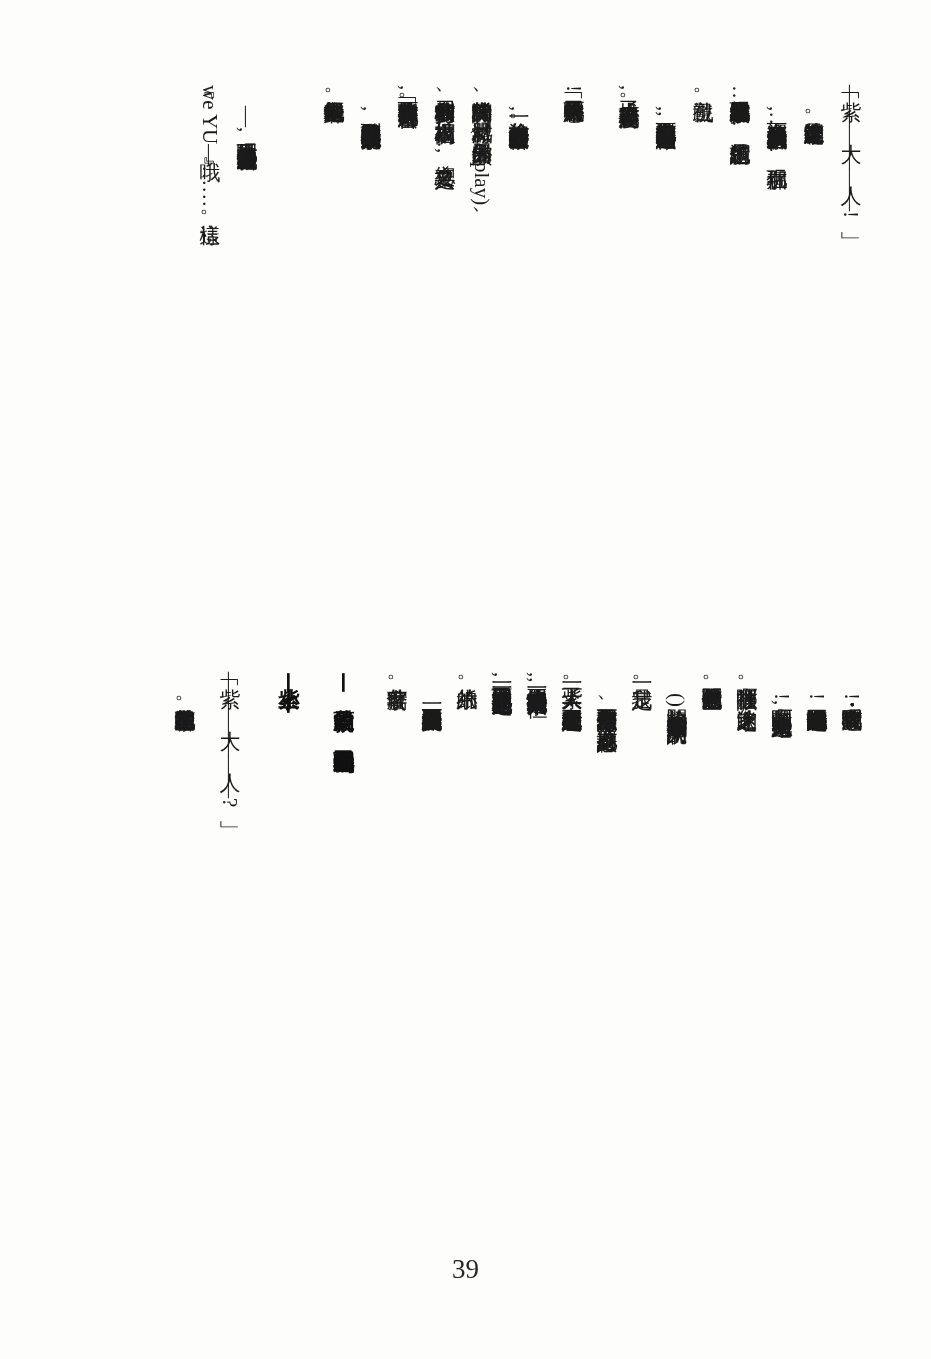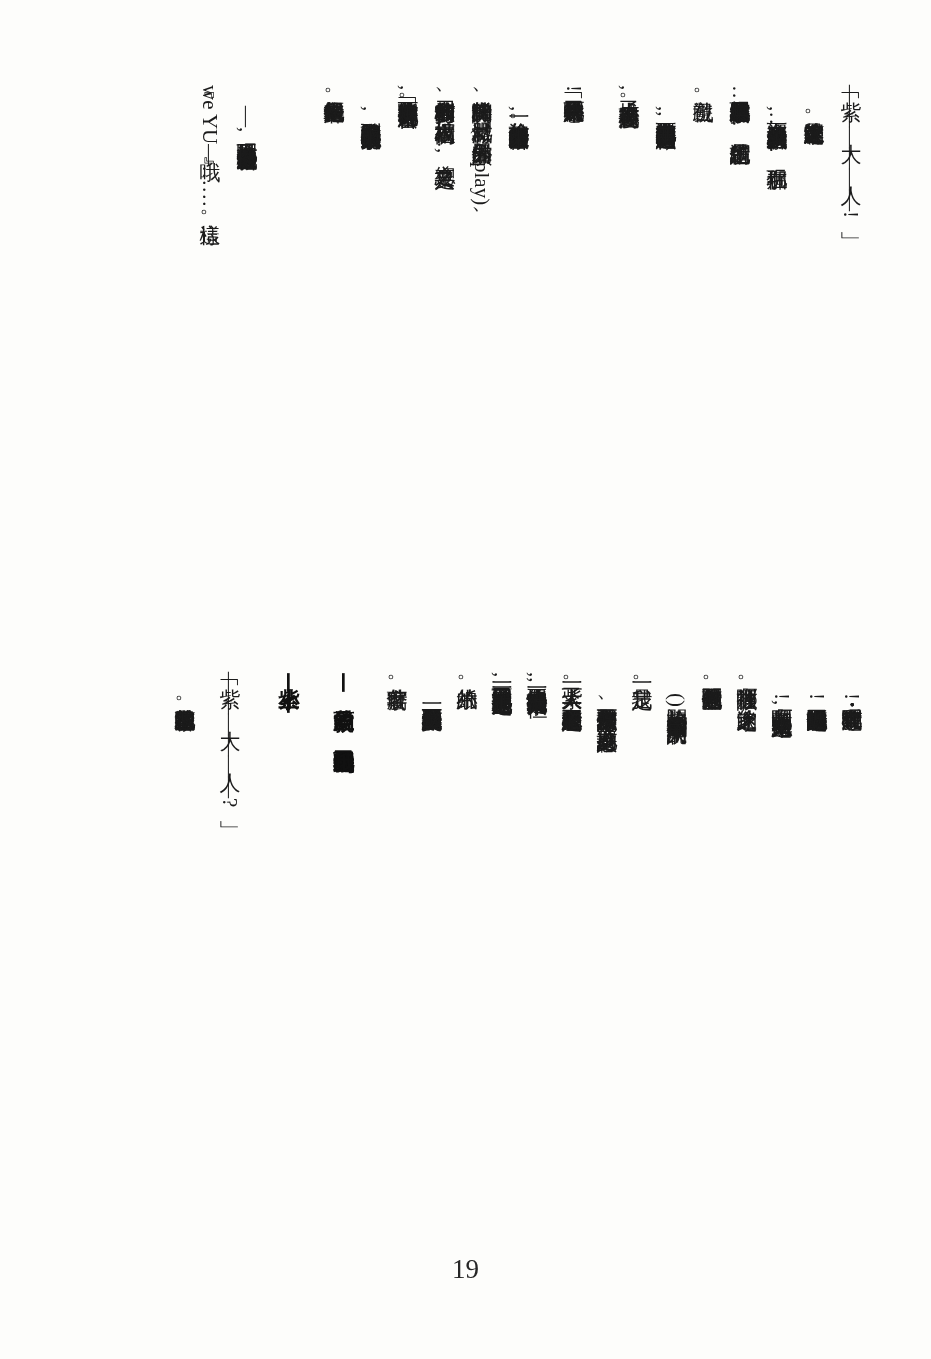--- a/index.html
+++ b/index.html
@@ -108,15 +108,15 @@
 一回頭卻發現她不見了,取而代之的是一張落在地上
 的小紙片。</p>
     <p>　紙上用一種與年長者印象不太相符的可愛的圓形文
 字寫著什麼。</p>
     <p class="note">—親愛的藍　　我到幽幽子那邊去玩了哦</p>
     <p class="note signature">小紫上——</p>
     <p class="gap-after-sm">「紫——大——人——?」</p>
     <p>　藍的怒吼在家中徒然地迴響。</p>
   </section>
 
-  <div class="page-number">19</div>
+  <div class="page-number">39</div>
 
 </div>
 
 </body></html>

